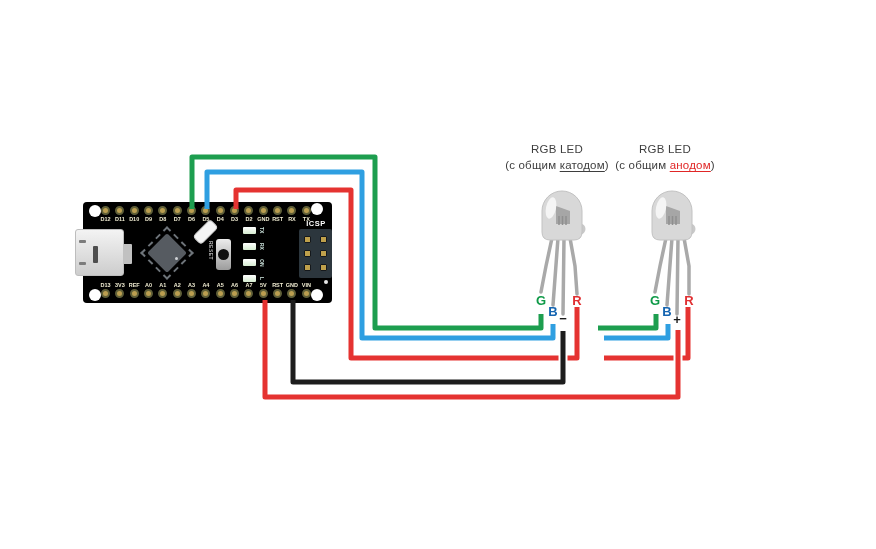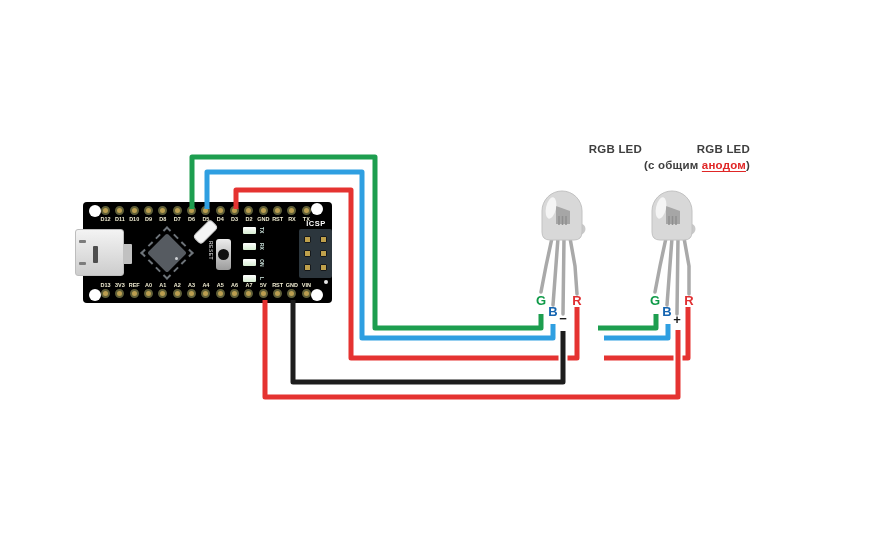--- a/index.html
+++ b/index.html
@@ -50,21 +50,21 @@
 
   
   .usb{position:absolute;left:75px;top:229px;width:49px;height:47px;z-index:3;
        background:linear-gradient(180deg,#f3f3f3,#cdcdcd);border:1px solid #bdbdbd;border-radius:3px;box-sizing:border-box;}
   .usb-slot-v{position:absolute;left:17px;top:16px;width:5px;height:17px;background:#4e4e4e;border-radius:1px;}
   .usb-tick{position:absolute;width:7px;height:3px;background:#7c7c7c;border-radius:1px;}
   .usb-tick.t1{left:3px;top:10px}.usb-tick.t2{left:3px;top:32px}
   .usb-tab{position:absolute;left:123px;top:244px;width:9px;height:20px;background:#c1c1c1;border-radius:1px;z-index:3;}
 
   
-  .led-title{position:absolute;width:170px;text-align:right;font-weight:bold;
+  .led-title{position:absolute;width:170px;text-align:center;font-weight:normal;
              font-size:11.5px;line-height:1.4;letter-spacing:.2px;z-index:2;}
   .led-title .u{text-decoration:underline;text-underline-offset:1.5px;}
   #title-cathode{left:472px;top:141px;}
   #title-anode{left:580px;top:141px;}
 
   
   .ledsvg{position:absolute;z-index:2;}
   #wires{position:absolute;left:0;top:0;z-index:4;pointer-events:none;}
 </style>
 </head>
@@ -251,20 +251,21 @@
 
   <div class="usb">
     <div class="usb-slot-v"></div>
     <div class="usb-tick t1"></div>
     <div class="usb-tick t2"></div>
   </div>
   <div class="usb-tab"></div>
 
   <div class="led-title" id="title-cathode" style="color: rgb(62, 62, 62);">
     <div>RGB LED</div>
+    <div><span>(с общим </span><span class="u">катодом</span><span>)</span></div>
   </div>
   <div class="led-title" id="title-anode" style="color: rgb(62, 62, 62);">
     <div>RGB LED</div>
     <div><span>(с общим </span><span class="u" id="anode-word" style="color: rgb(224, 38, 38); margin-top: 20px;">анодом</span><span>)</span></div>
   </div>
 
   <svg class="ledsvg" style="left:528px;top:188px" width="64" height="142" viewBox="0 0 64 142">
     <g stroke="#a9a9a9" stroke-width="3.5" fill="none" stroke-linecap="round" stroke-linejoin="round">
       <polyline points="24,50 18,78 13,104"></polyline>
       <polyline points="30,50 25,117"></polyline>

